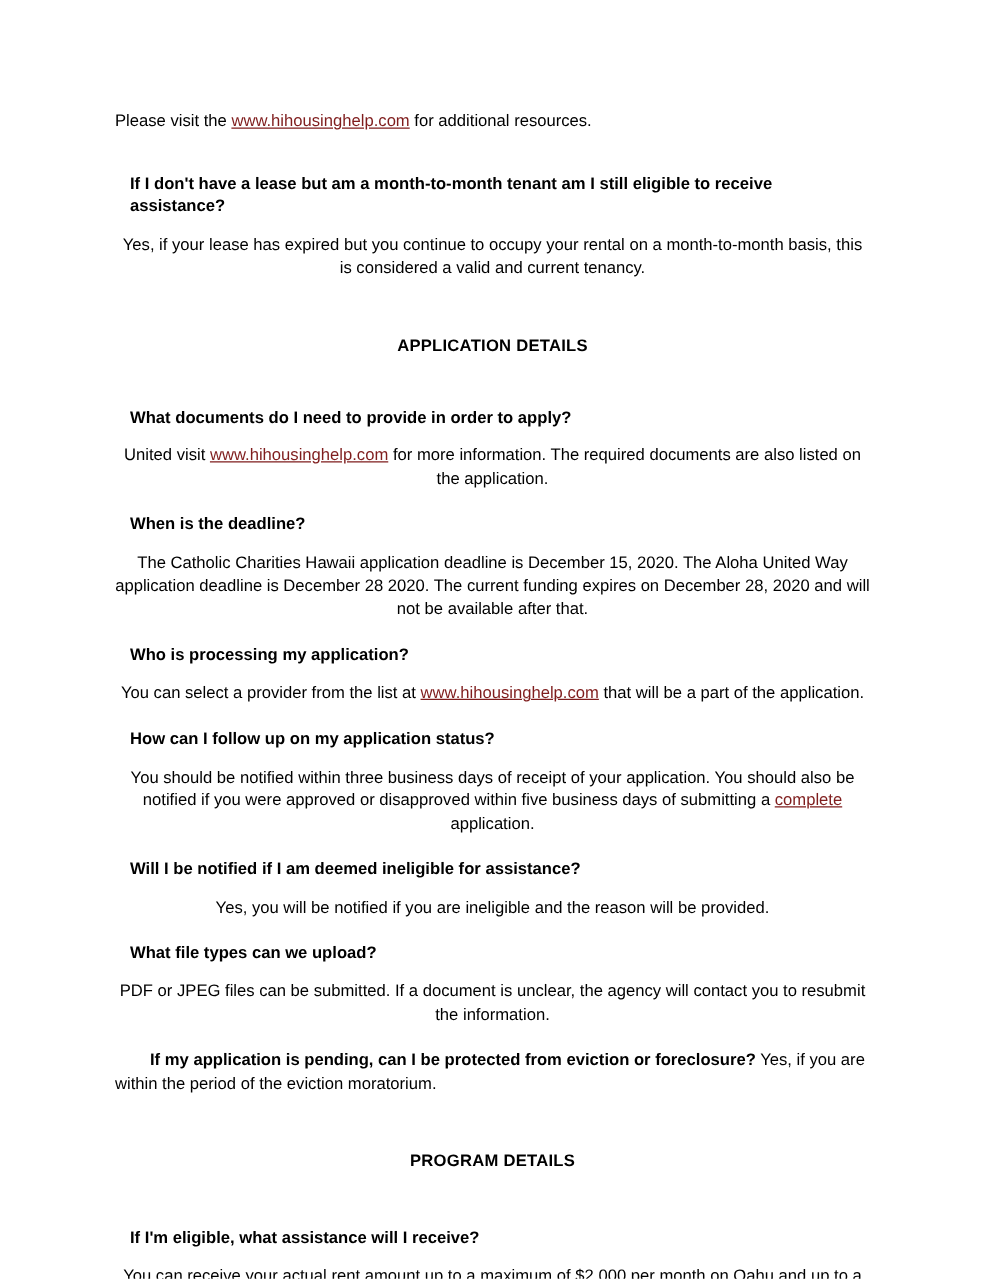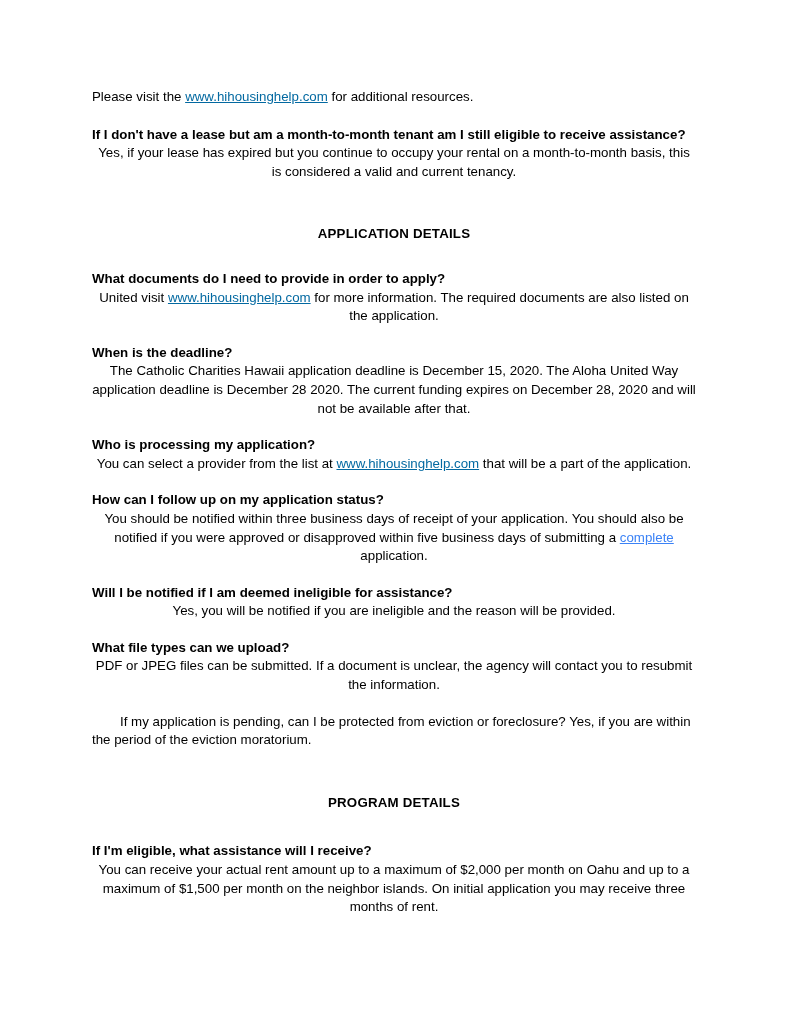--- a/index.html
+++ b/index.html
@@ -31,58 +31,58 @@
     text-align: left;
   }
   .q-block {
     margin: 0 0 18px 0;
   }
   .q-block.tight {
     margin-bottom: 0;
   }
   .question {
     font-weight: bold;
-    margin: 0;
+    margin: 12px;
     padding: 0;
   }
   .answer {
     font-weight: normal;
     margin: 0;
     padding: 0;
     text-align: center;
   }
   .para {
     margin: 0;
     padding: 0;
   }
   .inline-para {
     margin: 0;
     padding: 0;
   }
   .inline-para .q-inline {
-    font-weight: normal;
+    font-weight: bold;
     padding-left: 28px;
   }
   .section-heading {
     font-weight: bold;
     text-align: center;
     margin: 0;
     padding: 0;
     width: 604px;
     letter-spacing: 0.2px;
   }
   a.weblink,
   .weblink {
-    color: #0369a1;
+    color: #7f1d1d;
     text-decoration: underline;
     cursor: pointer;
   }
   .emph-underline {
     text-decoration: underline;
-    color: #3b82f6;
+    color: #7f1d1d;
   }
   .spacer-md { height: 26px; }
   .spacer-lg { height: 30px; }
   .spacer-xl { height: 44px; }
   .intro-gap { height: 19px; }
 </style>
 </head>
 <body>
 
 <div class="page">

